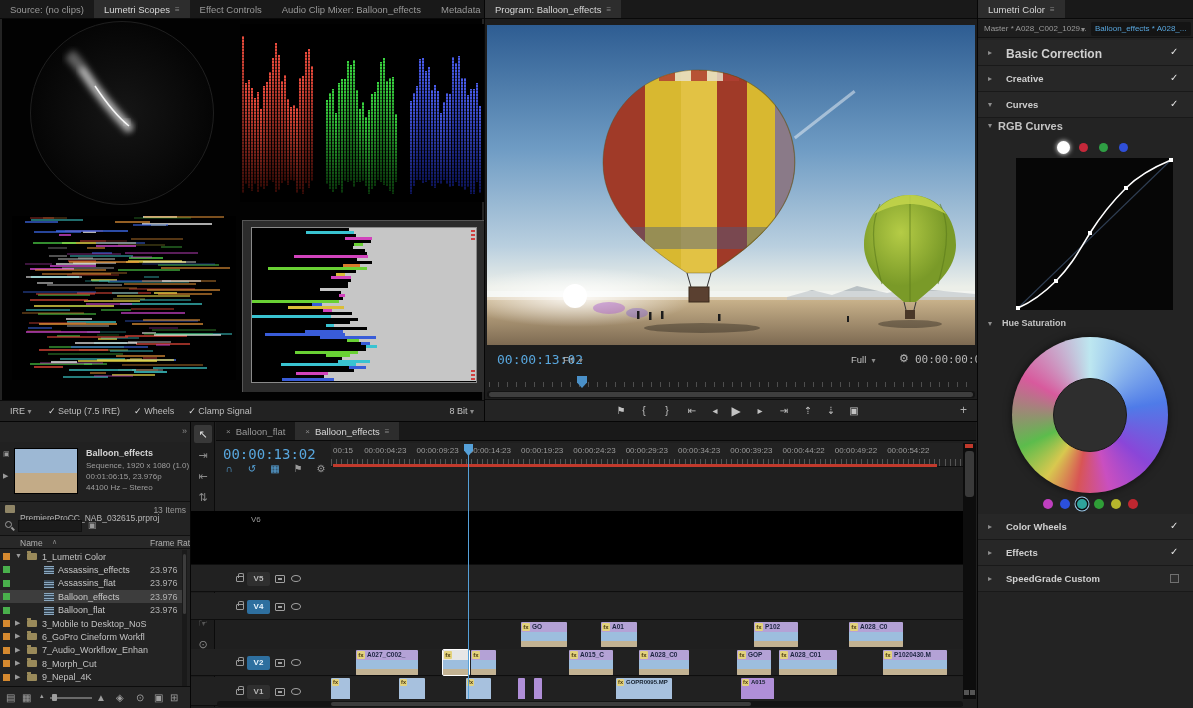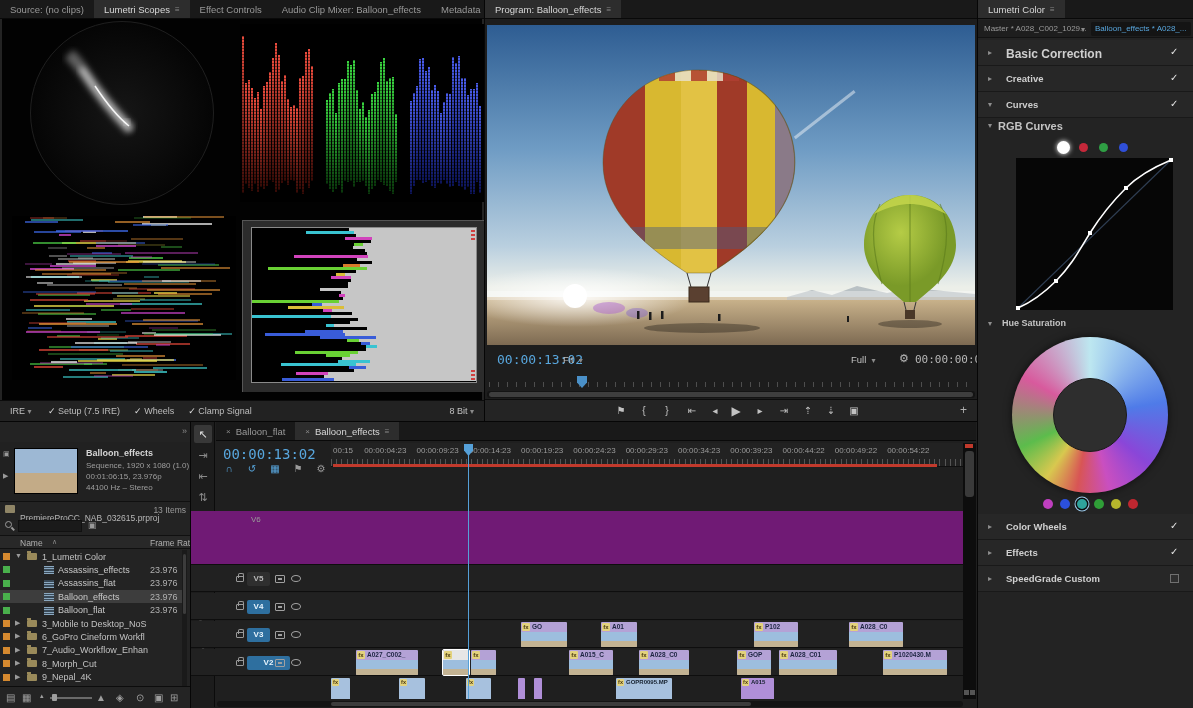--- a/index.html
+++ b/index.html
@@ -753,46 +753,46 @@
         <div style="position: absolute; left: 315.8px; top: 3px; font-size: 8px; color: rgb(154, 154, 154); white-space: nowrap; transform: translateX(-50%);">00:00:29:23</div>
         <div style="position: absolute; left: 368.1px; top: 3px; font-size: 8px; color: rgb(154, 154, 154); white-space: nowrap; transform: translateX(-50%);">00:00:34:23</div>
         <div style="position: absolute; left: 420.4px; top: 3px; font-size: 8px; color: rgb(154, 154, 154); white-space: nowrap; transform: translateX(-50%);">00:00:39:23</div>
         <div style="position: absolute; left: 472.7px; top: 3px; font-size: 8px; color: rgb(154, 154, 154); white-space: nowrap; transform: translateX(-50%);">00:00:44:22</div>
         <div style="position: absolute; left: 525px; top: 3px; font-size: 8px; color: rgb(154, 154, 154); white-space: nowrap; transform: translateX(-50%);">00:00:49:22</div>
         <div style="position: absolute; left: 577.3px; top: 3px; font-size: 8px; color: rgb(154, 154, 154); white-space: nowrap; transform: translateX(-50%);">00:00:54:22</div>
         <div style="position: absolute; left: 0px; top: 16px; width: 632px; height: 8px; background: repeating-linear-gradient(90deg, rgb(85, 85, 85) 0px, rgb(85, 85, 85) 1px, transparent 1px, transparent 5.2px);"></div>
       </div>
     <div class="a" style="left:142px;top:42px;width:604px;height:2.5px;background:#c23a2c"></div>
     <div id="tracks" class="a" style="left:0;top:45px;width:772px;height:232px">
-        <div style="position: absolute; left: 0px; top: 44px; width: 772px; height: 54px; background: #701a75; border-bottom: 1px solid rgb(14, 14, 14);">
+        <div style="position: absolute; left: 0px; top: 44px; width: 772px; height: 54px; background: #000000; border-bottom: 1px solid rgb(14, 14, 14);">
           <div style="position: absolute; left: 60px; top: 4px; font-size: 8px; color: rgb(154, 154, 154);">V6</div>
         </div>
         <div style="position: absolute; left: 0px; top: 98px; width: 772px; height: 27px; background: rgb(33, 33, 33); border-bottom: 1px solid rgb(14, 14, 14);">
           <div class=" lock" style="position: absolute; left: 45px; top: 10.5px;"></div>
           <div style="position: absolute; left: 56px; top: 6.5px; width: 23px; height: 14px; background: rgb(47, 47, 47); border-radius: 2px; color: rgb(184, 184, 184); font-size: 8px; line-height: 14px; text-align: center; font-weight: bold;">V5</div>
           <div class=" mon" style="position: absolute; left: 84px; top: 9.5px;"></div>
           <div class=" eye" style="position: absolute; left: 100px; top: 9.5px;"></div>
         </div>
         <div style="position: absolute; left: 0px; top: 126px; width: 772px; height: 27px; background: rgb(33, 33, 33); border-bottom: 1px solid rgb(14, 14, 14);">
           <div class=" lock" style="position: absolute; left: 45px; top: 10.5px;"></div>
           <div style="position: absolute; left: 56px; top: 6.5px; width: 23px; height: 14px; background: rgb(46, 111, 159); border-radius: 2px; color: rgb(232, 244, 252); font-size: 8px; line-height: 14px; text-align: center; font-weight: bold;">V4</div>
           <div class=" mon" style="position: absolute; left: 84px; top: 9.5px;"></div>
           <div class=" eye" style="position: absolute; left: 100px; top: 9.5px;"></div>
         </div>
-        <div style="position: absolute; left: 0px; top: 154px; width: 772px; height: 27px; background: rgb(33, 33, 33); border-bottom: 1px solid rgb(14, 14, 14);">
+        <div style="position: absolute; left: 0px; top: 182px; width: 772px; height: 27px; background: rgb(33, 33, 33); border-bottom: 1px solid rgb(14, 14, 14);">
           <div class=" lock" style="position: absolute; left: 45px; top: 10.5px;"></div>
-          <div style="position: absolute; left: 56px; top: 6.5px; width: 23px; height: 14px; background: rgb(46, 111, 159); border-radius: 2px; color: rgb(232, 244, 252); font-size: 8px; line-height: 14px; text-align: center; font-weight: bold;">V3</div>
+          <div style="position: absolute; left: 56px; top: 6.5px; width: 23px; height: 14px; background: rgb(46, 111, 159); border-radius: 2px; color: rgb(232, 244, 252); font-size: 8px; line-height: 14px; text-align: center; font-weight: bold;">V2</div>
           <div class=" mon" style="position: absolute; left: 84px; top: 9.5px;"></div>
           <div class=" eye" style="position: absolute; left: 100px; top: 9.5px;"></div>
         </div>
-        <div style="position: absolute; left: 0px; top: 182px; width: 772px; height: 27px; background: rgb(33, 33, 33); border-bottom: 1px solid rgb(14, 14, 14);">
-          <div class=" lock" style="position: absolute; left: 45px; top: 10.5px;"></div>
-          <div style="position: absolute; left: 56px; top: 6.5px; width: 43px; height: 14px; background: rgb(46, 111, 159); border-radius: 2px; color: rgb(232, 244, 252); font-size: 8px; line-height: 14px; text-align: center; font-weight: bold;">V2</div>
-          <div class=" mon" style="position: absolute; left: 84px; top: 9.5px;"></div>
-          <div class=" eye" style="position: absolute; left: 100px; top: 9.5px;"></div>
+        <div style="position: absolute; left: 0px; top: 210px; width: 772px; height: 29px; background: rgb(33, 33, 33); border-bottom: 1px solid rgb(14, 14, 14);">
+          <div class=" lock" style="position: absolute; left: 45px; top: 11.5px;"></div>
+          <div style="position: absolute; left: 56px; top: 7.5px; width: 23px; height: 14px; background: rgb(47, 47, 47); border-radius: 2px; color: rgb(184, 184, 184); font-size: 8px; line-height: 14px; text-align: center; font-weight: bold;">V1</div>
+          <div class=" mon" style="position: absolute; left: 84px; top: 10.5px;"></div>
+          <div class=" eye" style="position: absolute; left: 100px; top: 10.5px;"></div>
         </div>
         <div style="position: absolute; left: 0px; top: 240px; width: 772px; height: 17px; background: rgb(30, 30, 30); border-bottom: 1px solid rgb(14, 14, 14);"></div>
       </div>
     <div id="lanes" class="a" style="left:0;top:45px;width:770px;height:232px;overflow:hidden;pointer-events:none">
         <div style="position: absolute; left: 330px; top: 155px; width: 46px; height: 25px; overflow: hidden; pointer-events: auto; border-radius: 1px; background: rgb(180, 162, 214);">
           <span class="fx" style="left: 1px; top: 1px;">fx</span>
           <span class="cliplab">GO</span>
           <div style="position: absolute; left: 0px; top: 10px; width: 46px; height: 15px; background: linear-gradient(rgb(157, 190, 222) 0px, rgb(157, 190, 222) 60%, rgb(195, 179, 147) 60%, rgb(195, 179, 147) 100%);"></div>
         </div>
         <div style="position: absolute; left: 410px; top: 155px; width: 36px; height: 25px; overflow: hidden; pointer-events: auto; border-radius: 1px; background: rgb(180, 162, 214);">

